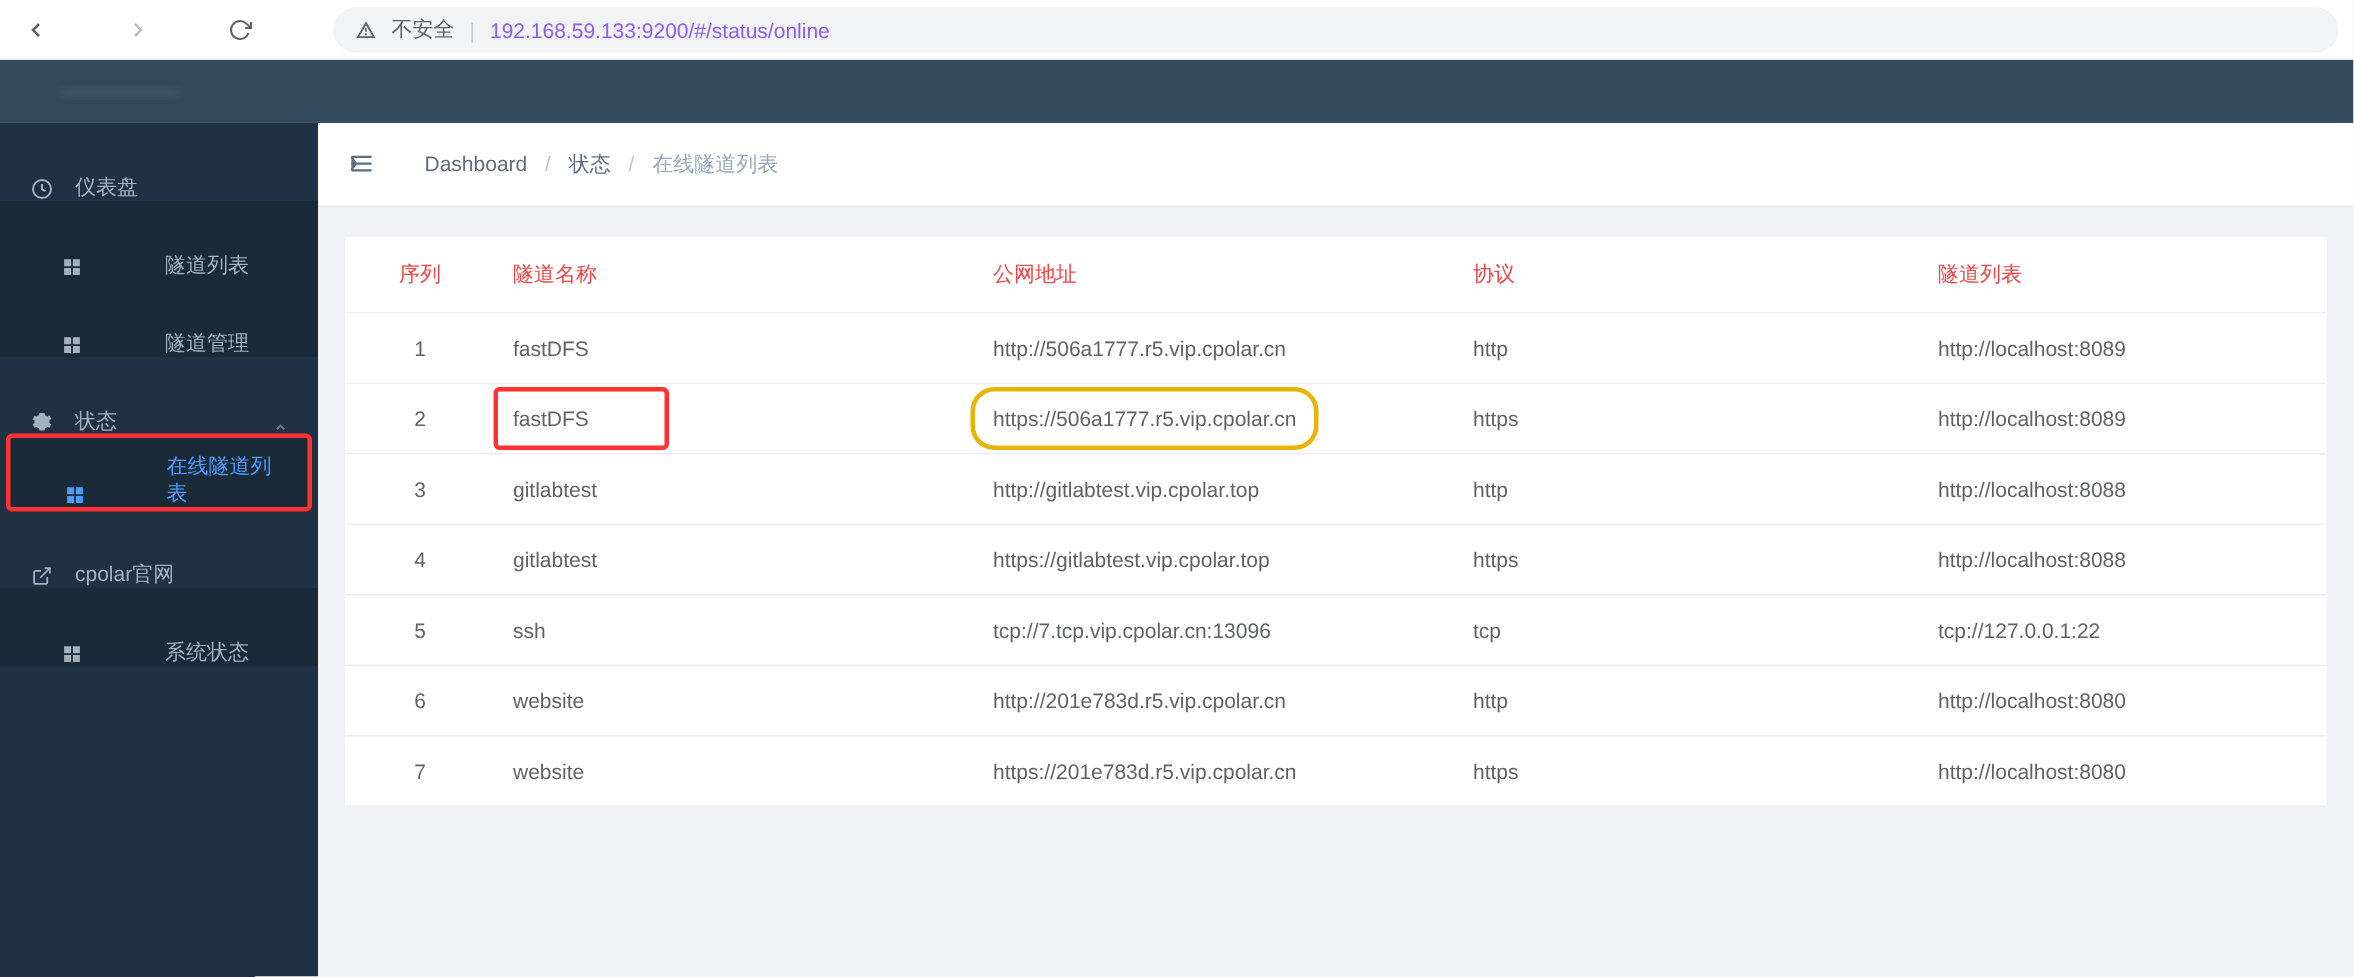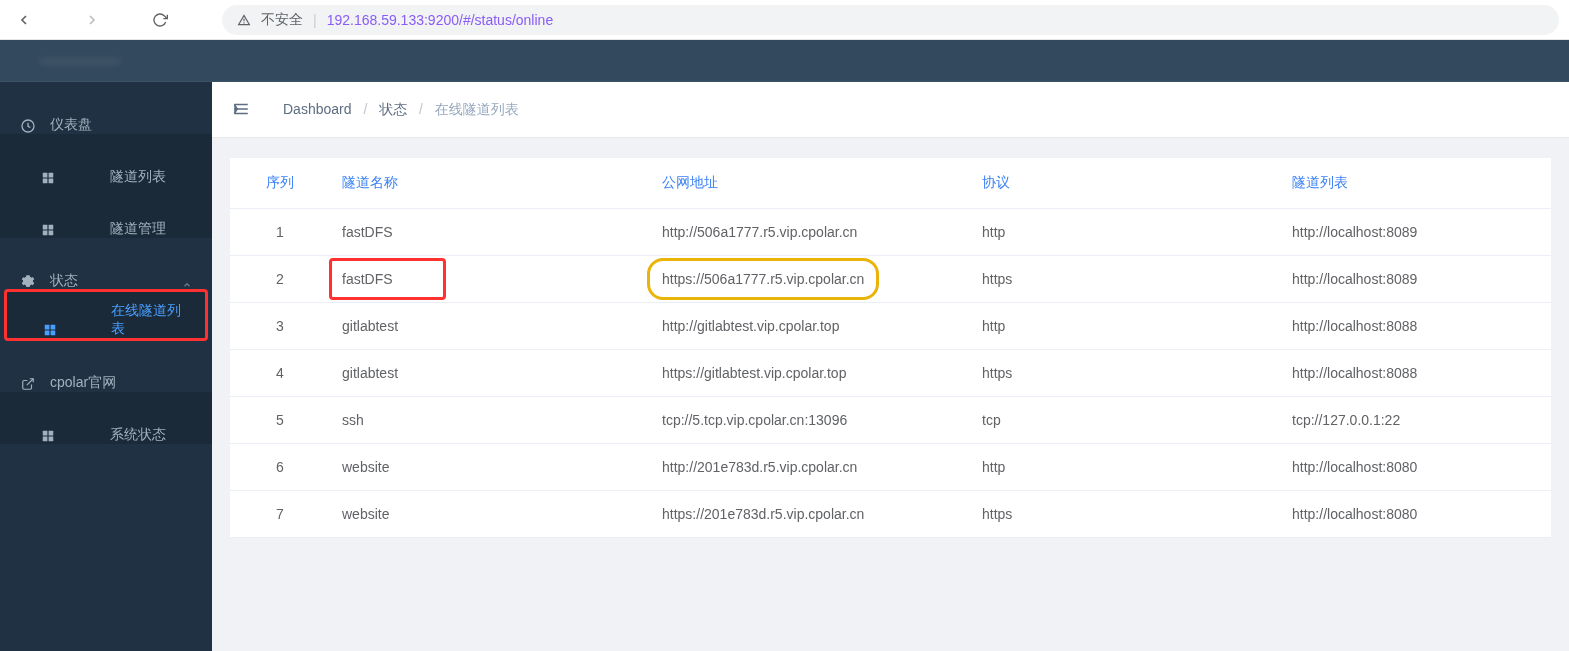--- a/index.html
+++ b/index.html
@@ -164,21 +164,21 @@
       background: #fff;
     }
     .data-table {
       width: 100%;
       border-collapse: collapse;
       font-size: 14px;
     }
     .data-table thead th {
       text-align: left;
       padding: 16px 12px;
-      color: #3b82f6;
+      color: #ef4444;
       font-weight: 500;
       border-bottom: 1px solid #ebeef5;
       background: #fff;
     }
     .data-table tbody td {
       padding: 15px 12px;
       color: #606266;
       border-bottom: 1px solid #ebeef5;
     }
     .data-table th:first-child,
@@ -368,21 +368,21 @@
             <tr>
               <td>4</td>
               <td>gitlabtest</td>
               <td>https://gitlabtest.vip.cpolar.top</td>
               <td>https</td>
               <td>http://localhost:8088</td>
             </tr>
             <tr>
               <td>5</td>
               <td>ssh</td>
-              <td>tcp://5.tcp.vip.cpolar.cn:13096</td>
+              <td>tcp://7.tcp.vip.cpolar.cn:13096</td>
               <td>tcp</td>
               <td>tcp://127.0.0.1:22</td>
             </tr>
             <tr>
               <td>6</td>
               <td>website</td>
               <td>http://201e783d.r5.vip.cpolar.cn</td>
               <td>http</td>
               <td>http://localhost:8080</td>
             </tr>

